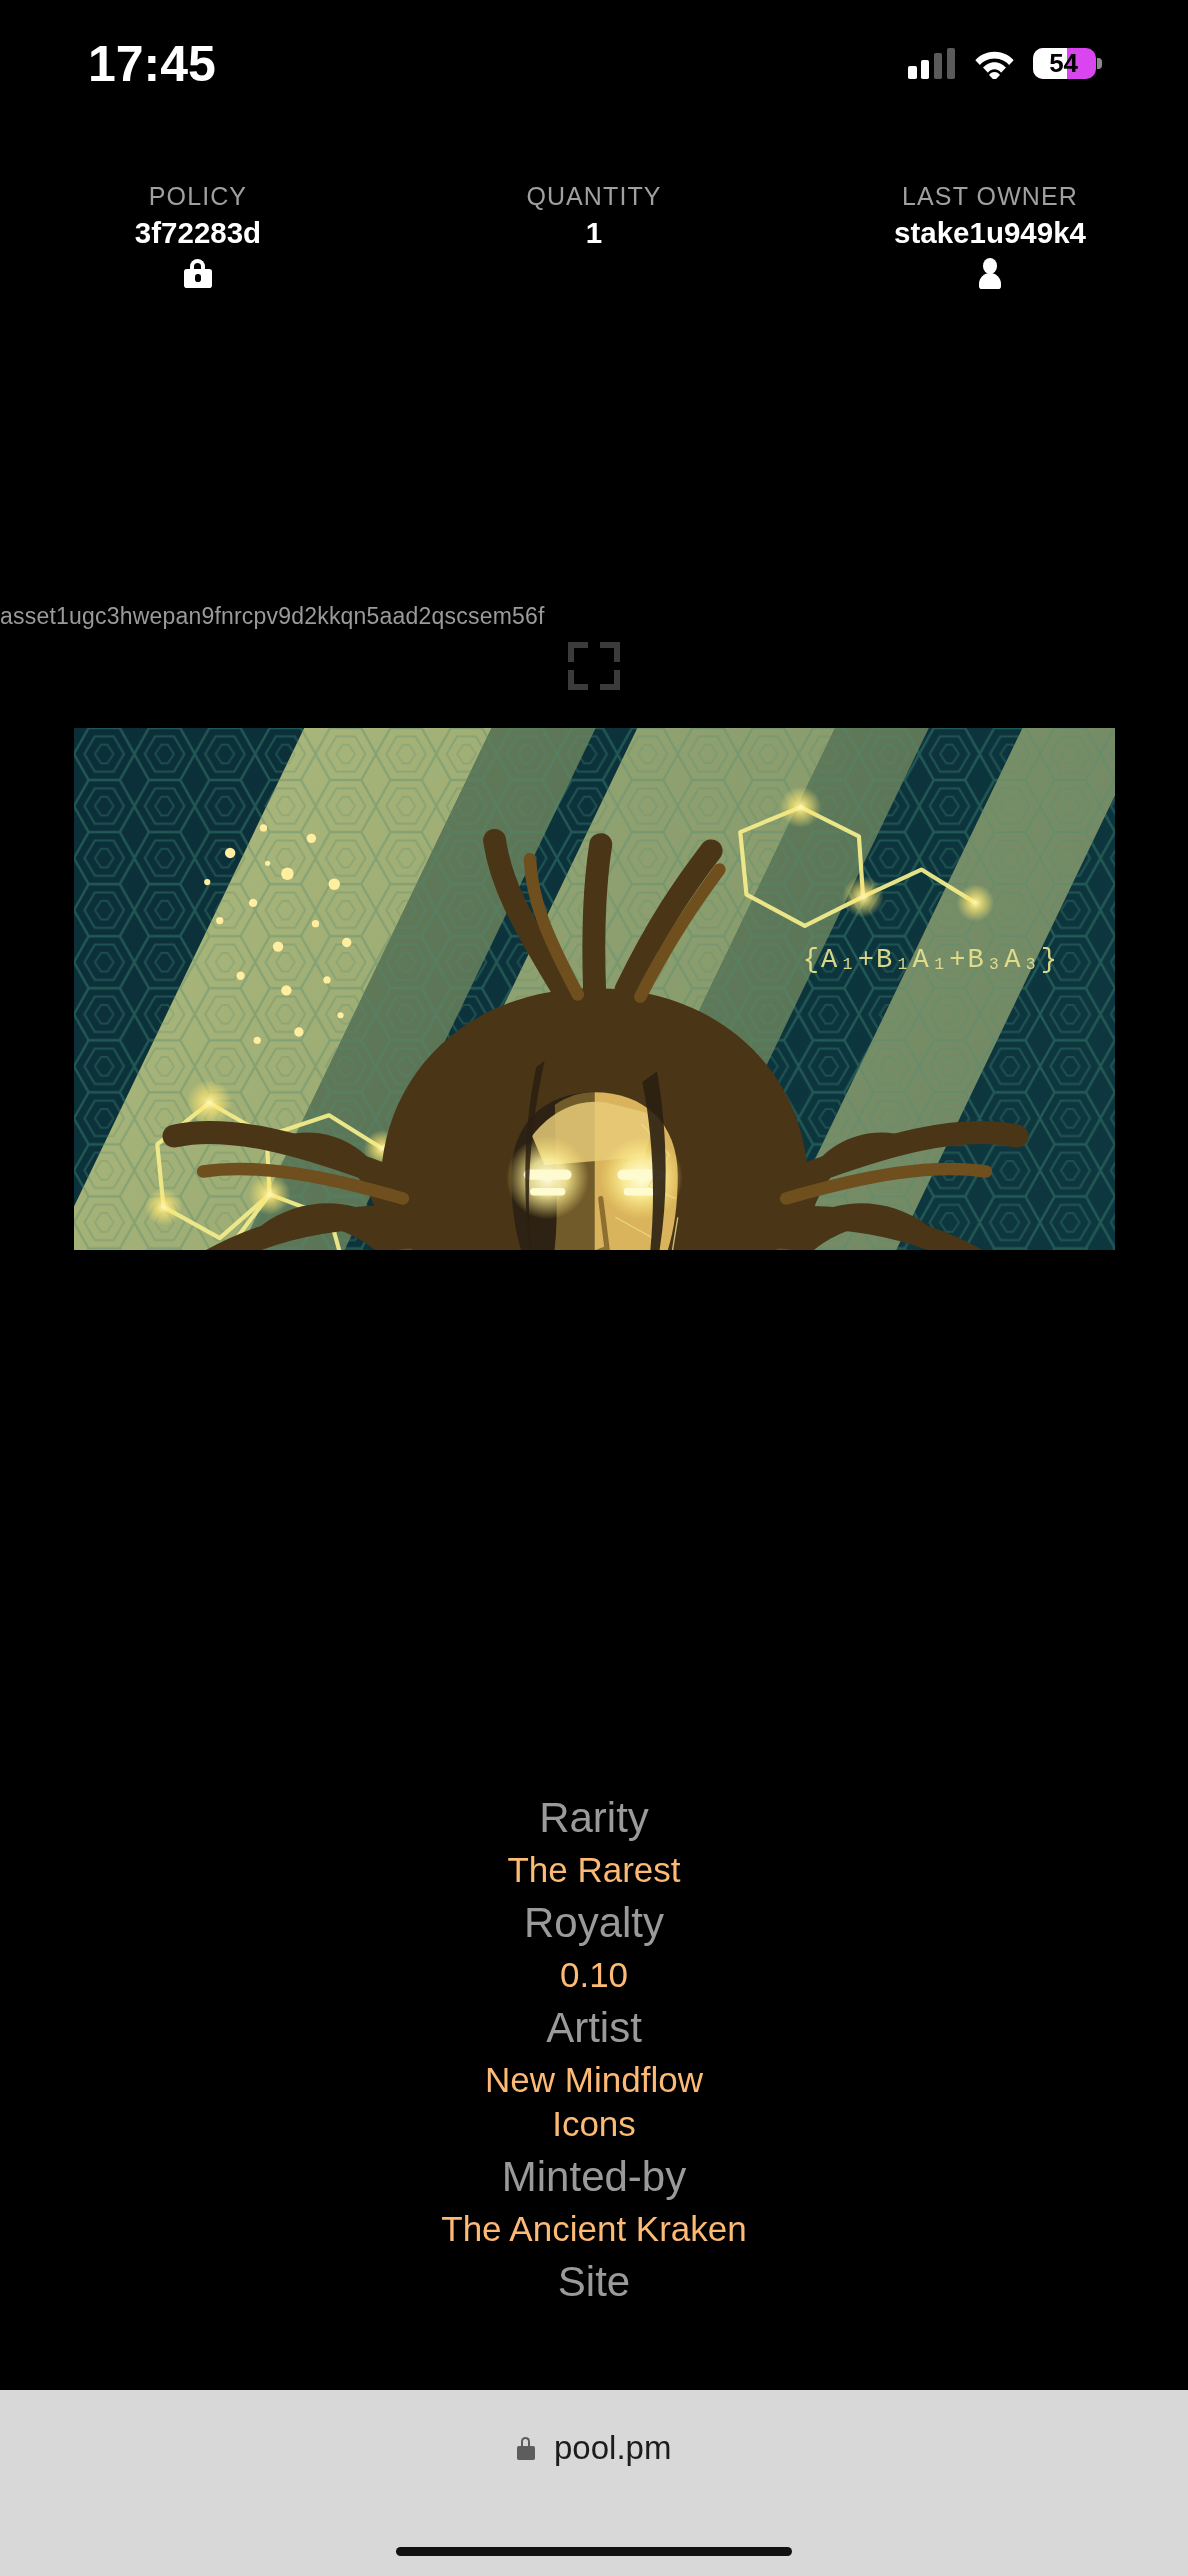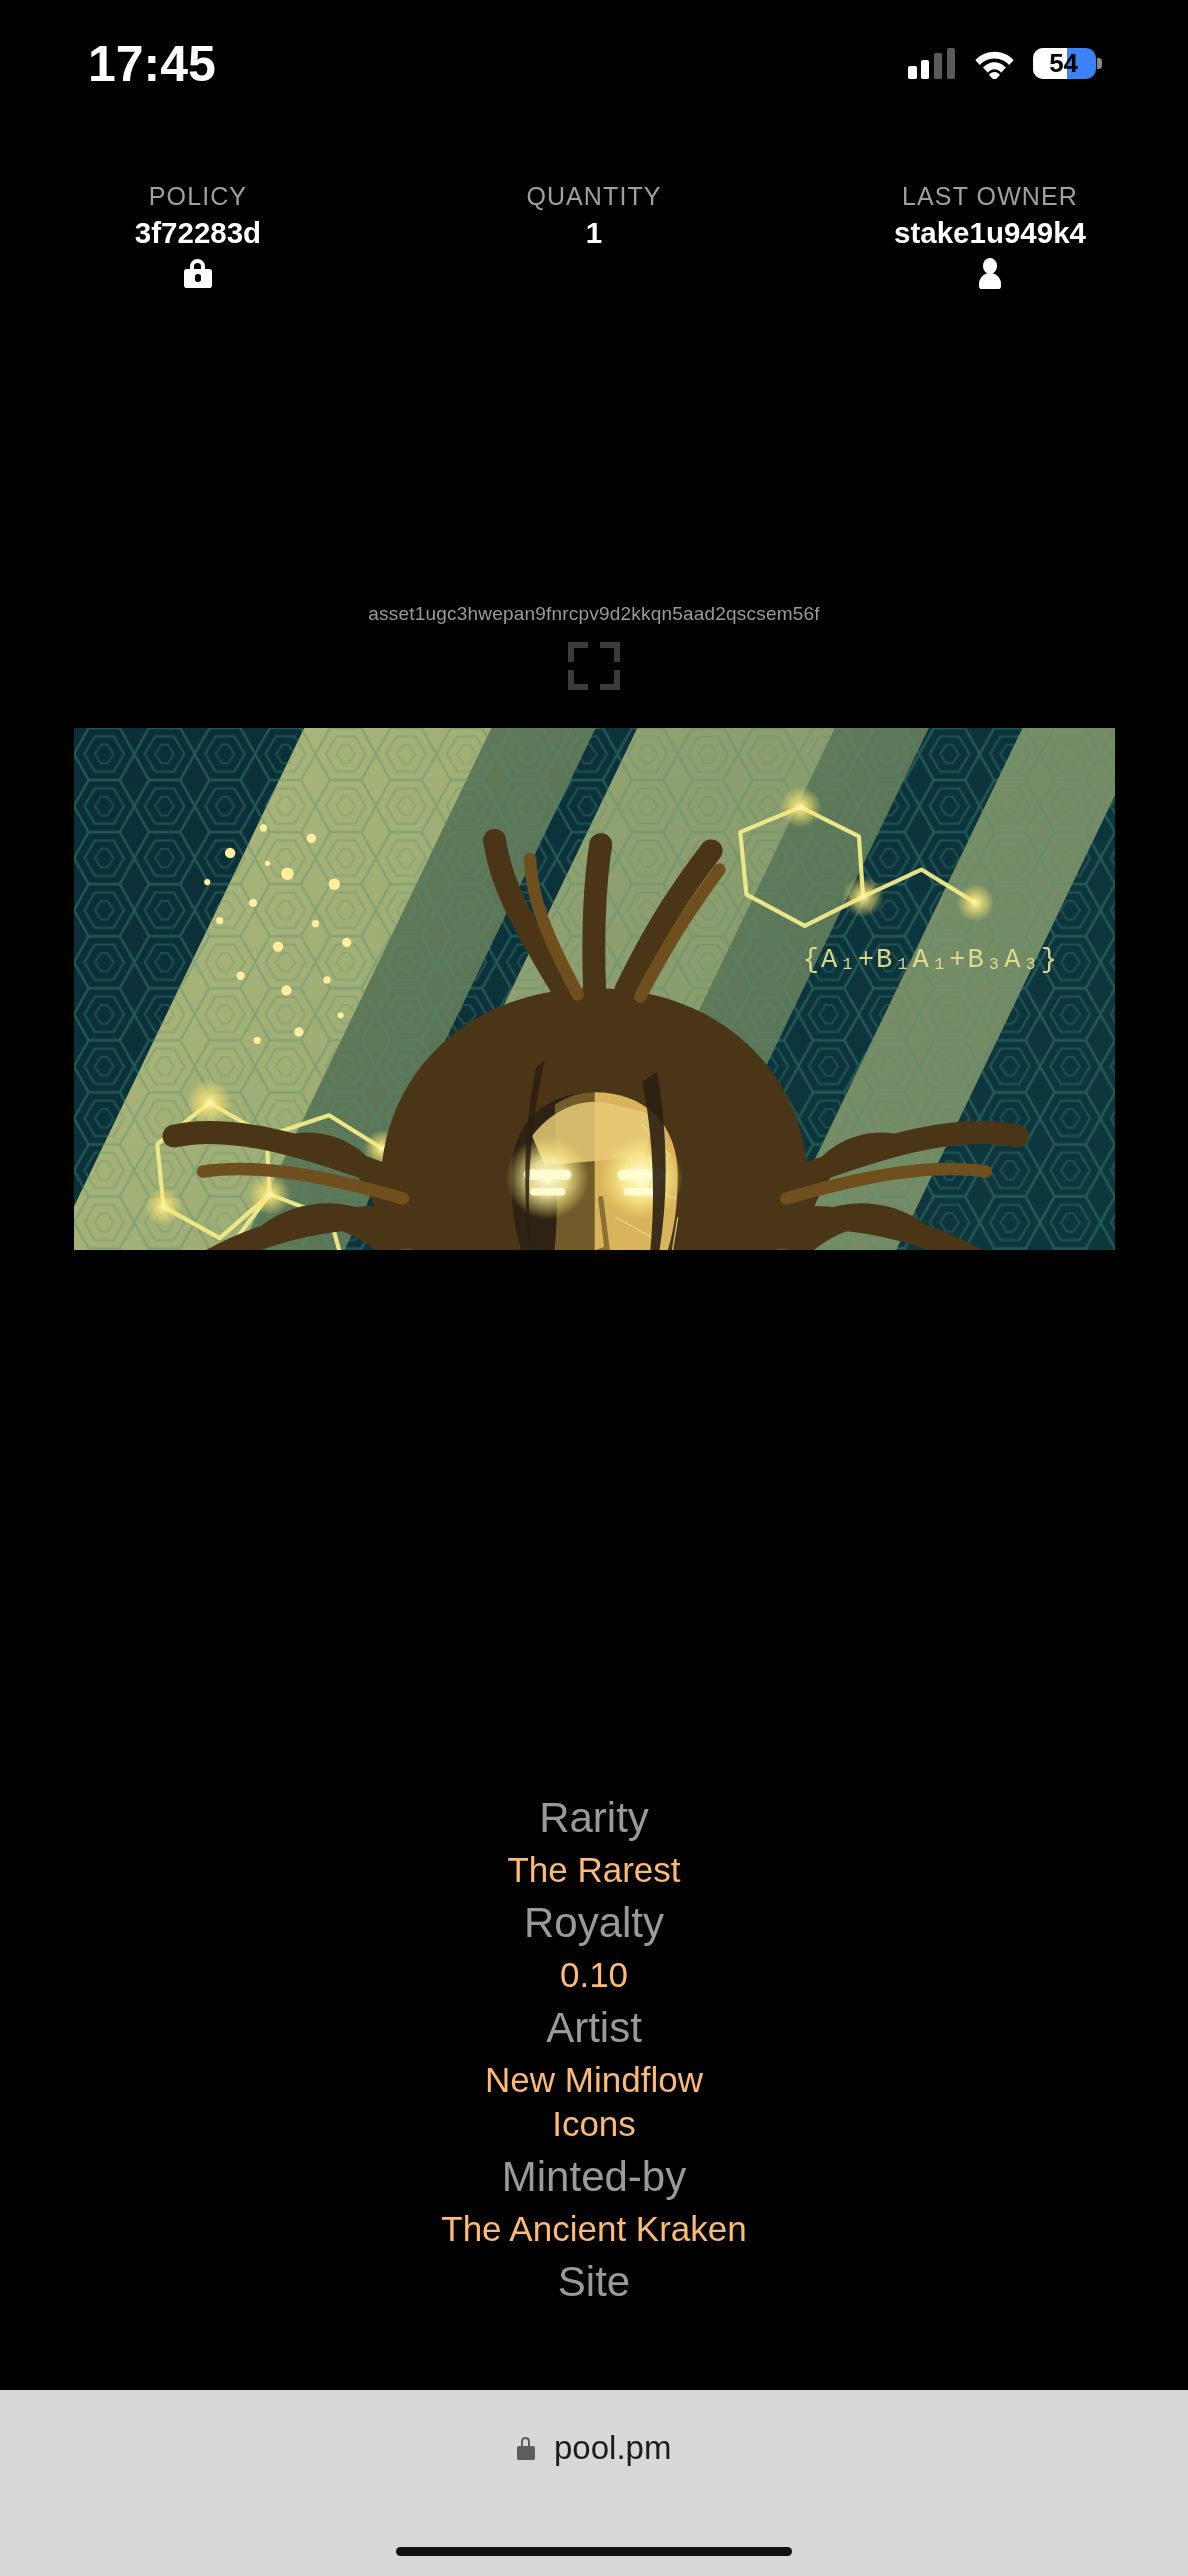--- a/index.html
+++ b/index.html
@@ -28,21 +28,21 @@
   .status-right{ display:flex; align-items:center; gap:18.4px; margin-top:16.6px;}
   .bars{ display:flex; align-items:flex-end; gap:4.6px; height:31px;}
   .bars i{ display:block; width:8.3px; background:#fff; border-radius:1.8px;}
   .bars i:nth-child(1){height:13px;}
   .bars i:nth-child(2){height:19.3px;}
   .bars i:nth-child(3){height:26px;background:#5a5a5a;}
   .bars i:nth-child(4){height:31px;background:#5a5a5a;}
   .wifi{ width:41px;height:31px; position:relative;}
   .battery{
     position:relative; width:63px; height:31px;
-    border-radius:10px; background:#3b82f6; overflow:visible;
+    border-radius:10px; background:#d946ef; overflow:visible;
     display:flex; align-items:center;
   }
   .battery .fill{
     position:absolute; left:0; top:0; bottom:0; width:54%;
     background:#fff; border-radius:10px 0 0 10px;
   }
   .battery .num{
     position:relative; z-index:2; width:100%; text-align:center;
     font-size:26px; font-weight:700; color:#000; line-height:31px;
     padding-right:1.8px;
@@ -100,21 +100,21 @@
 
   
   .title{
     position:absolute; top:457px; left:0; width:1188px;
     text-align:center;
     color:#ff6b42; font-size:53px; font-weight:700; line-height:70px;
     padding:0 74px;
   }
   .assetid{
     position:absolute; top:603px; left:0; width:1188px;
-    text-align:center; color:#9a9a9a; font-size:19px; letter-spacing:0.2px;
+    color:#9a9a9a; font-size:23px; letter-spacing:0.2px;
   }
 
   
   .expand{
     position:absolute; top:642px; left:50%; transform:translateX(-50%);
     width:52px; height:48px;
   }
   .expand span{ position:absolute; width:20px; height:20px; border:6.4px solid #3b3b3b;}
   .expand .tl{ left:0; top:0; border-right:none; border-bottom:none;}
   .expand .tr{ right:0; top:0; border-left:none; border-bottom:none;}

